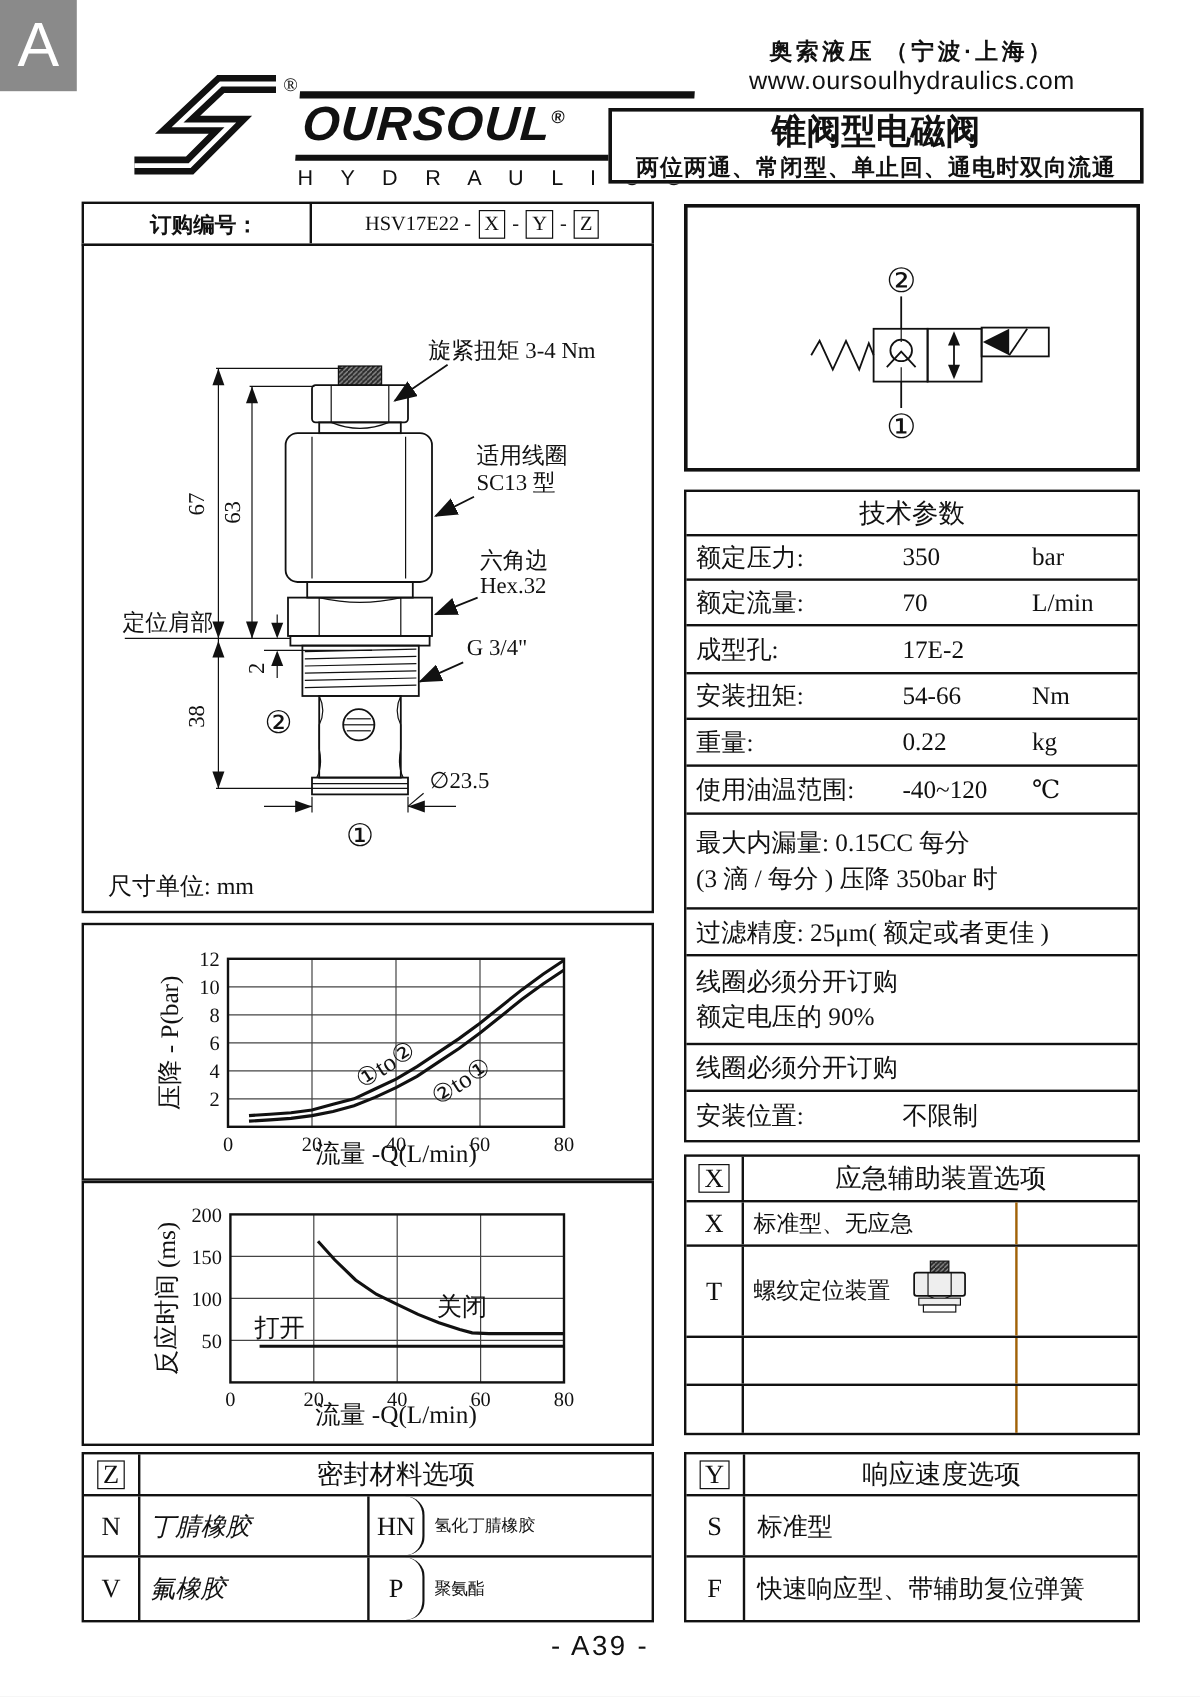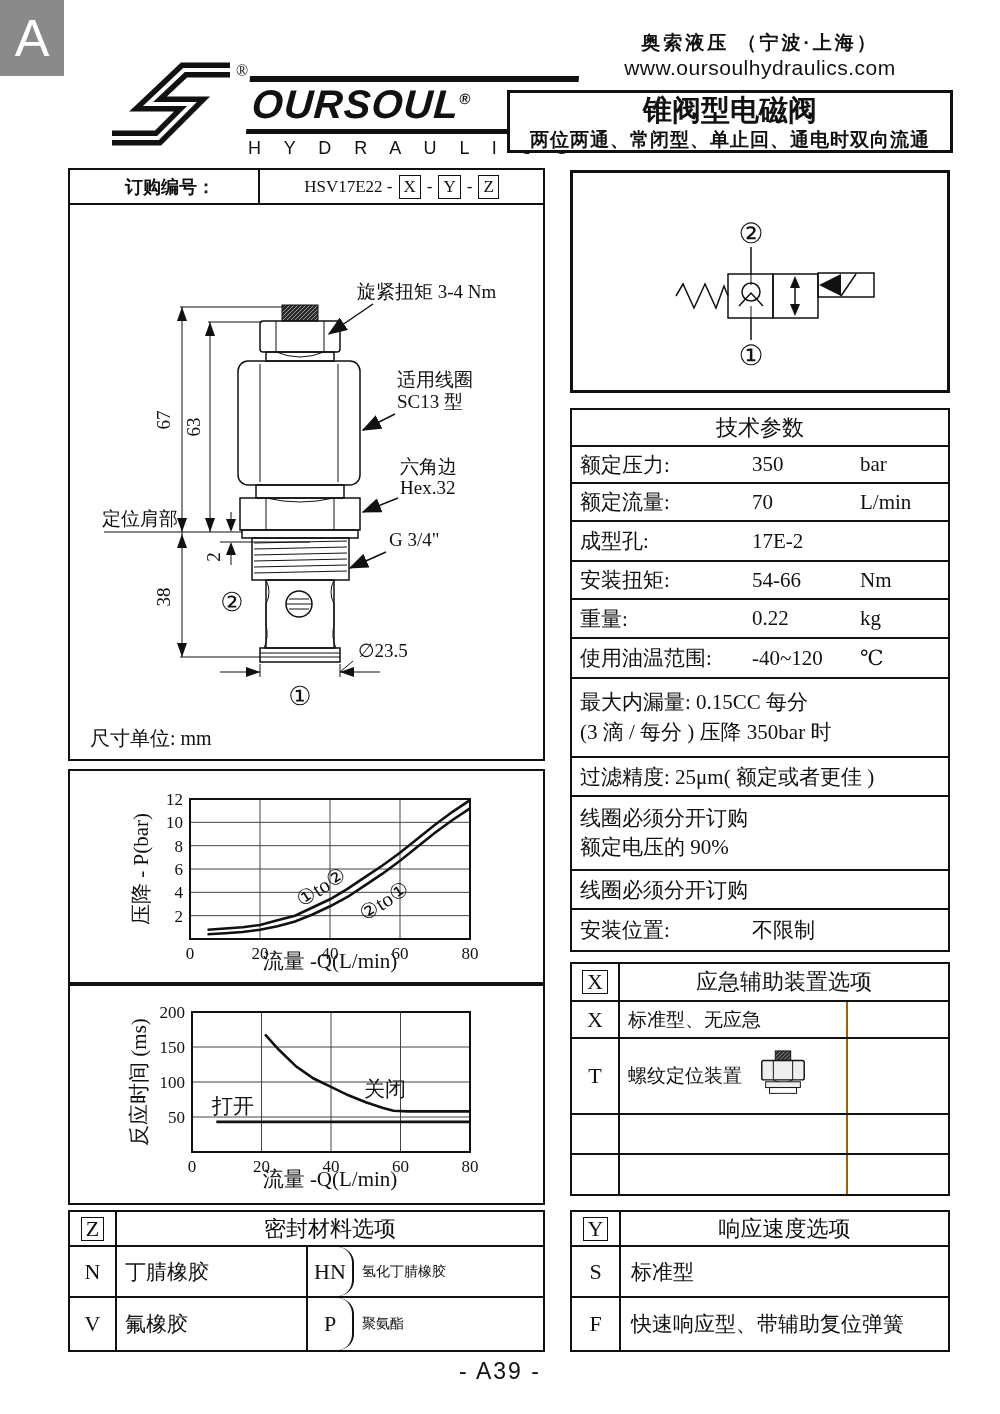--- a/index.html
+++ b/index.html
@@ -44,21 +44,21 @@
        box-sizing:border-box;align-self:stretch;font-size:22px;}
   .xc2{width:228px;border-right:2px solid #a16207;display:flex;align-items:center;box-sizing:border-box;
        align-self:stretch;padding-left:8px;font-size:19px;gap:10px;}
   .xc3{flex:1;}
   .xhead{flex:1;display:flex;align-items:center;justify-content:center;font-size:22px;}
   .xrow{display:flex;border-bottom:2px solid #111;box-sizing:border-box;}
   .xrow:last-child{border-bottom:none;}
   .zc1{width:47px;border-right:2px solid #111;display:flex;align-items:center;justify-content:center;
        box-sizing:border-box;align-self:stretch;font-size:22px;}
   .zc2{width:191px;border-right:2px solid #111;display:flex;align-items:center;box-sizing:border-box;
-       align-self:stretch;padding-left:8px;font-size:21px;}
+       align-self:stretch;padding-left:8px;font-size:21px;font-style:italic;}
   .zc3{width:46px;border-right:2px solid #111;display:flex;align-items:center;justify-content:center;
        box-sizing:border-box;align-self:stretch;font-size:22px;border-radius:16px;}
   .zc4{flex:1;display:flex;align-items:center;padding-left:8px;font-size:14px;}
   .yc1{width:49px;border-right:2px solid #111;display:flex;align-items:center;justify-content:center;
        box-sizing:border-box;align-self:stretch;font-size:22px;}
   .yc2{flex:1;display:flex;align-items:center;padding-left:10px;font-size:21px;}
   
   svg text{font-family:"Liberation Serif","DejaVu Serif",serif;fill:#111;}
   .ln{stroke:#111;stroke-width:1.5;fill:none;}
   .thin{stroke:#111;stroke-width:1;fill:none;}

